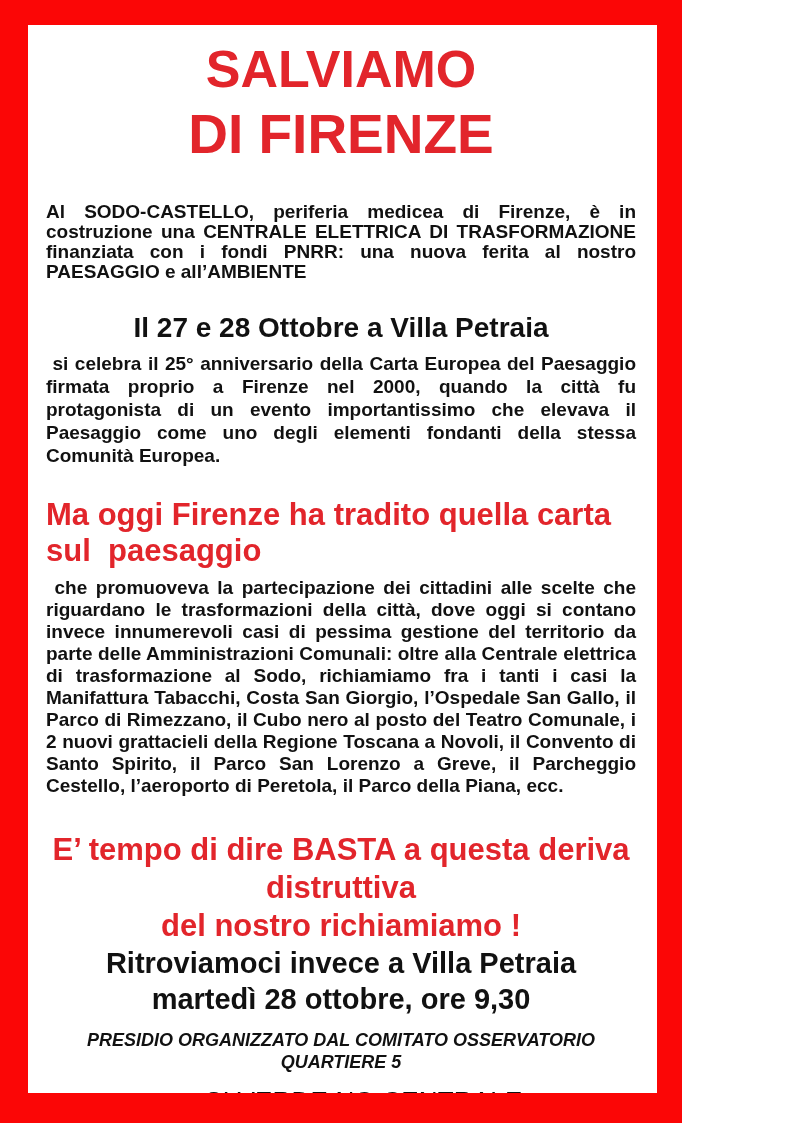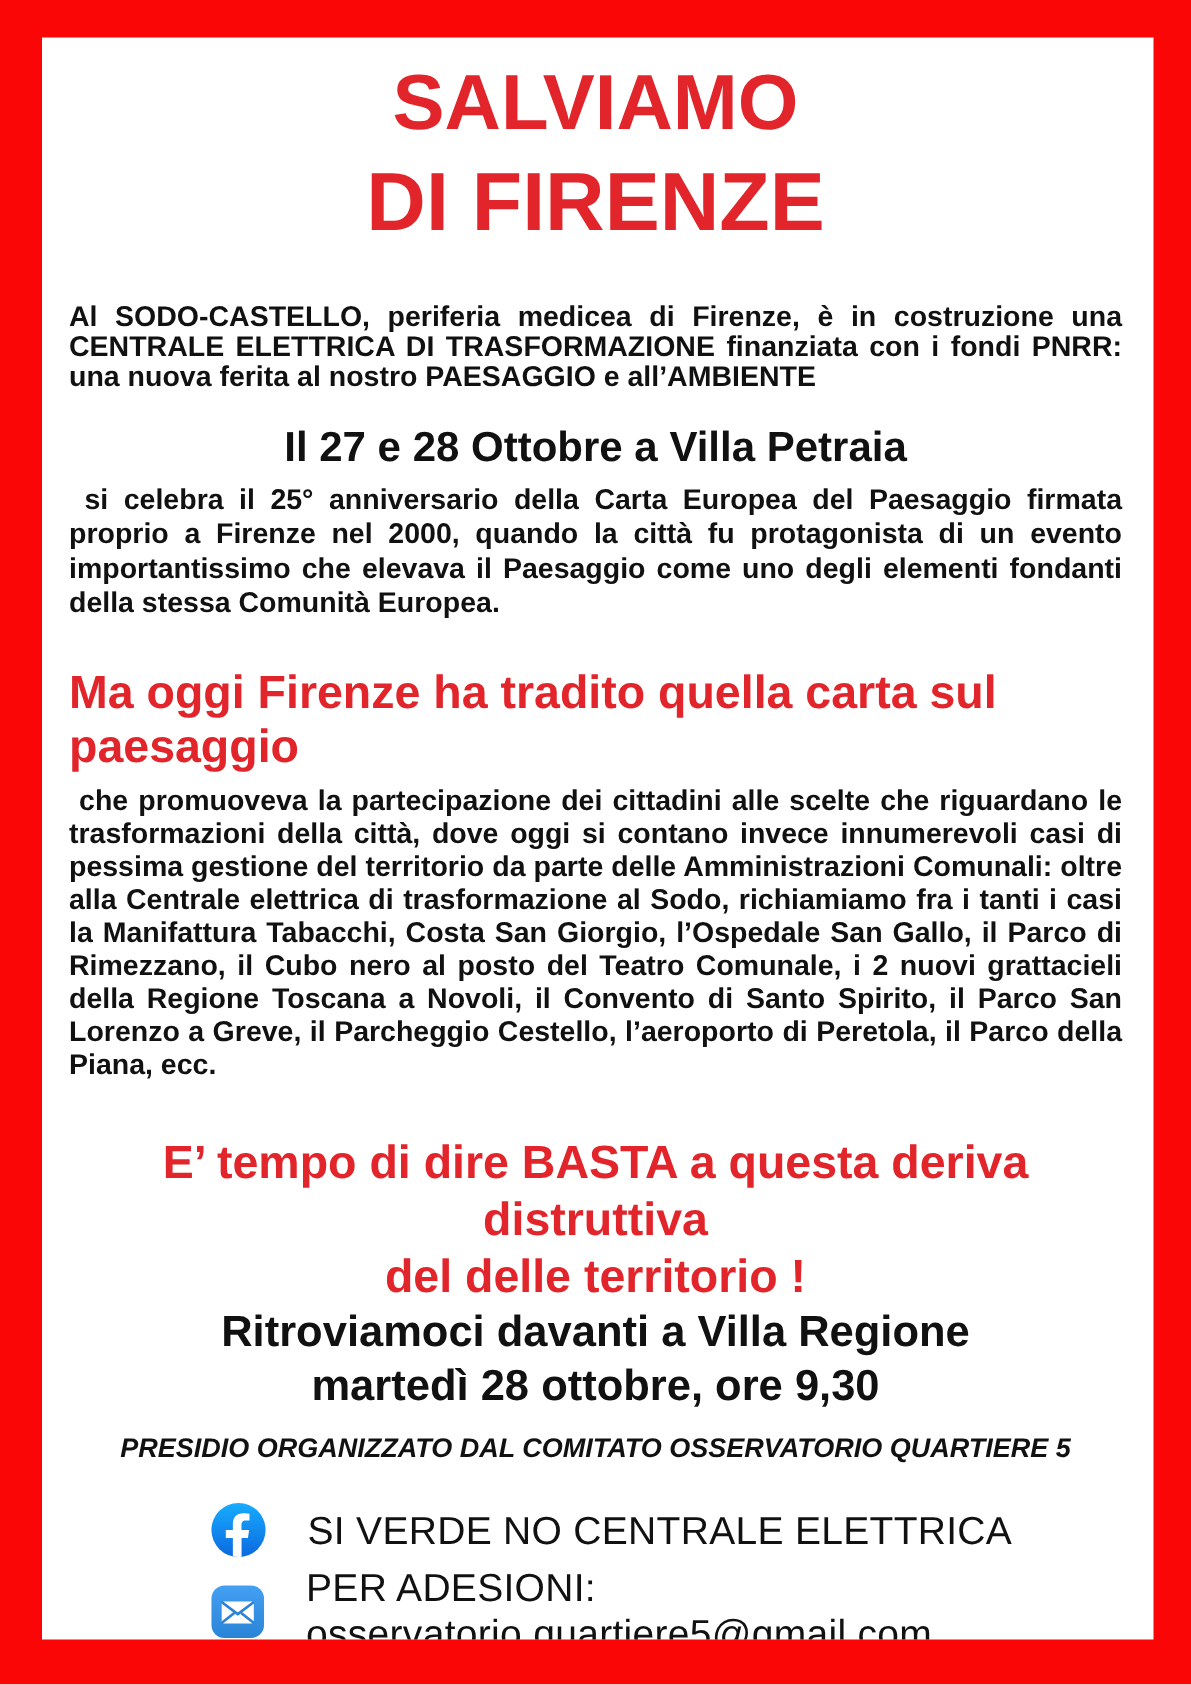--- a/index.html
+++ b/index.html
@@ -1,19 +1,19 @@
 <!DOCTYPE html>
 <html><head>
 <meta charset="utf-8">
 <style>
   html,body { margin:0; padding:0; background:#ffffff; }
   .page {
     position:relative;
     box-sizing:border-box;
-    width:794px; height:1123px;
+    width:682px; height:1123px;
     background:#ffffff;
     border-style:solid;
     border-color:#fb0606;
     border-width:25px 25px 30px 28px;
     font-family:"Liberation Sans", sans-serif;
     color:#111111;
     overflow:hidden;
   }
   .content { padding:14px 21px 0 18px; }
 
@@ -25,21 +25,21 @@
   .para {
     text-align:justify;
     white-space:pre-wrap;
     color:#111111;
   }
   .para-intro {
     margin-top:36px;
     font-size:19px; font-weight:bold; line-height:20px;
   }
   .h-event {
-    margin-top:20px;
+    margin-top:30px;
     font-size:28px; font-weight:bold; text-align:center; line-height:32px;
   }
   .para-event {
     margin-top:8px;
     font-size:19px; font-weight:bold; line-height:23px;
   }
   .h-red-left {
     margin-top:30px;
     font-size:31px; font-weight:bold; color:#e2252b;
     line-height:36px; white-space:pre-wrap;
@@ -86,25 +86,25 @@
     <div class="para para-intro">Al SODO-CASTELLO, periferia medicea di Firenze, è in costruzione una CENTRALE ELETTRICA DI TRASFORMAZIONE finanziata con i fondi PNRR: una nuova ferita al nostro PAESAGGIO e all’AMBIENTE</div>
 
     <div class="h-event">Il 27 e 28 Ottobre a Villa Petraia</div>
     <div class="para para-event"> si celebra il 25° anniversario della Carta Europea del Paesaggio firmata proprio a Firenze nel 2000, quando la città fu protagonista di un evento importantissimo che elevava il Paesaggio come uno degli elementi fondanti della stessa Comunità Europea.</div>
 
     <div class="h-red-left">Ma oggi Firenze ha tradito quella carta sul  paesaggio</div>
     <div class="para para-betrayal"> che promuoveva la partecipazione dei cittadini alle scelte che riguardano le trasformazioni della città, dove oggi si contano invece innumerevoli casi di pessima gestione del territorio da parte delle Amministrazioni Comunali: oltre alla Centrale elettrica di trasformazione al Sodo, richiamiamo fra i tanti i casi la Manifattura Tabacchi, Costa San Giorgio, l’Ospedale San Gallo, il Parco di Rimezzano, il Cubo nero al posto del Teatro Comunale, i 2 nuovi grattacieli della Regione Toscana a Novoli, il Convento di Santo Spirito, il Parco San Lorenzo a Greve, il Parcheggio Cestello, l’aeroporto di Peretola, il Parco della Piana, ecc.</div>
 
     <div class="h-red-center">
       <div>E’ tempo di dire BASTA a questa deriva distruttiva</div>
-      <div>del delle territorio !</div>
+      <div>del nostro richiamiamo !</div>
     </div>
 
     <div class="h-meet">
-      <div>Ritroviamoci davanti a Villa Regione</div>
+      <div>Ritroviamoci invece a Villa Petraia</div>
       <div>martedì 28 ottobre, ore 9,30</div>
     </div>
 
     <div class="organizer">PRESIDIO ORGANIZZATO DAL COMITATO OSSERVATORIO QUARTIERE 5</div>
 
     <div class="contact-row fb">
       <svg class="contact-icon" width="38" height="38" viewBox="0 0 40 40" aria-hidden="true">
         <defs>
           <linearGradient id="fbg" x1="0" y1="0" x2="0" y2="1">
             <stop offset="0" stop-color="#18acfe"></stop>

